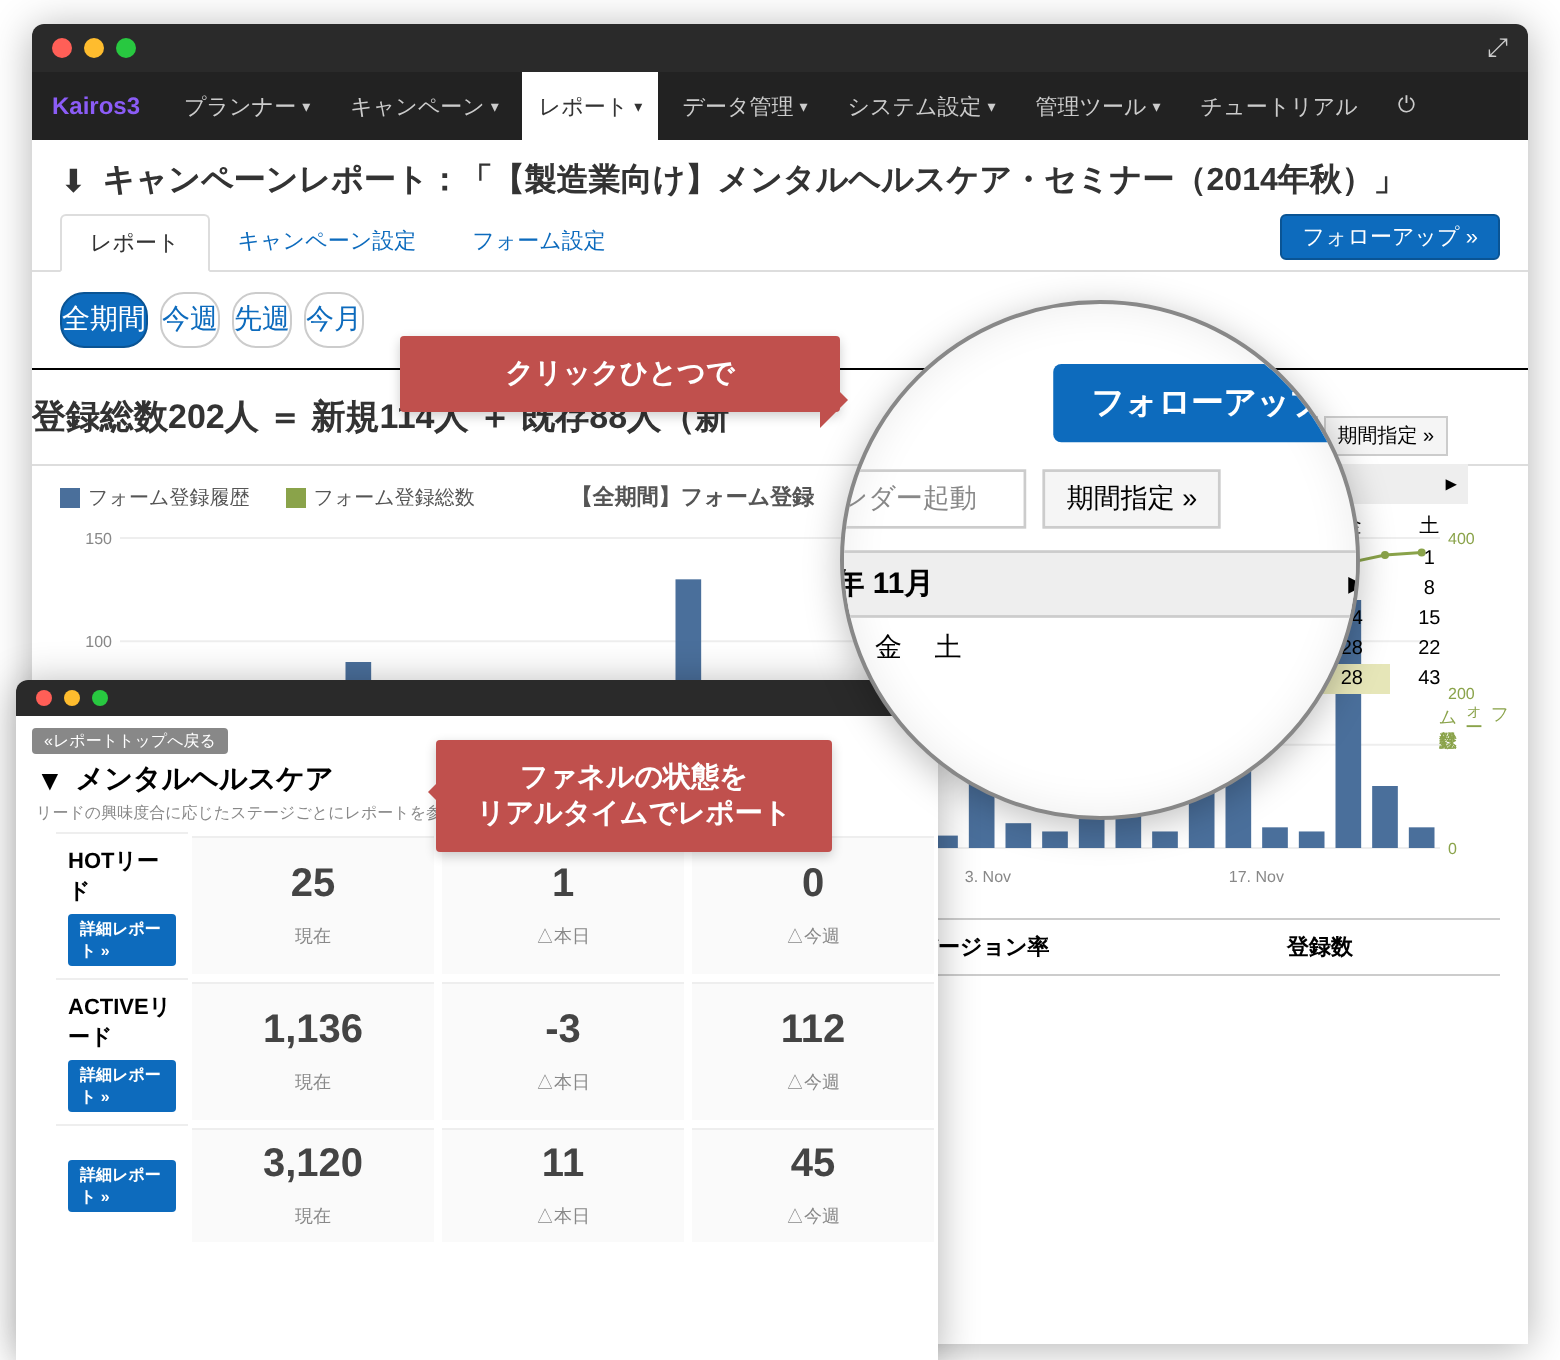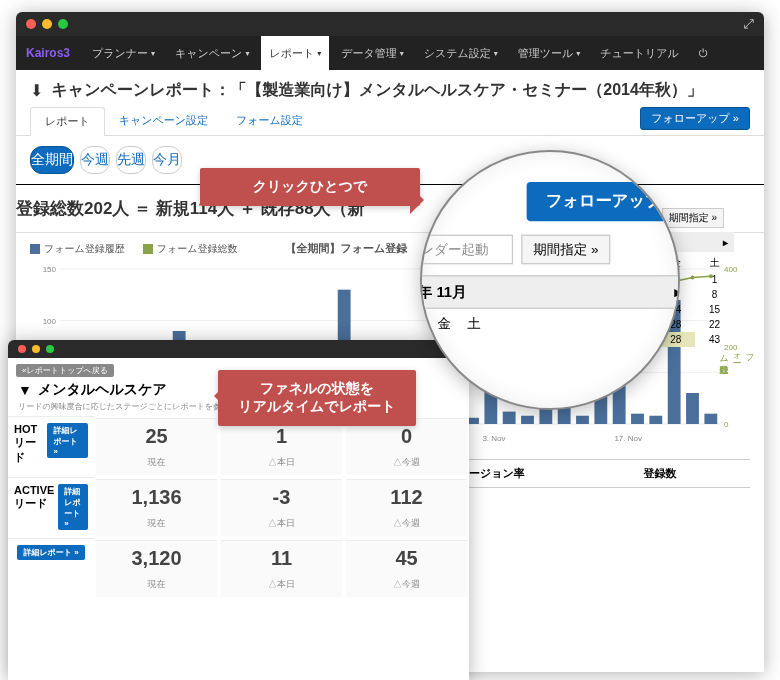--- a/index.html
+++ b/index.html
@@ -78,21 +78,21 @@
 .stage-window { top: 340px; left: 8px; width: 461px; height: 340px; z-index: 20; }
 .stage-window .titlebar { height: 18px; }
 .stage-window .dot { width: 8px; height: 8px; }
 .back-link { display: inline-block; margin: 6px 8px 2px; background: #888; color: #fff; font-size: 8px; padding: 1px 6px; border-radius: 2px; }
 .stage-head { padding: 2px 10px 4px; }
 .stage-title { font-size: 14px; font-weight: 600; display: flex; align-items: center; gap: 6px; }
 .stage-sub { font-size: 8px; color: #888; margin-top: 2px; }
 
 .stage-grid { display: grid; grid-template-columns: 86px 1fr 1fr 1fr; }
 .stage-grid > div { border-top: 1px solid #eee; padding: 6px 6px; }
-.stage-label { font-size: 11px; font-weight: 600; display: flex; justify-content: center; gap: 4px; }
+.stage-label { font-size: 11px; font-weight: 600; display: flex; flex-direction: column; justify-content: center; gap: 4px; margin-left: 20px; }
 .detail-btn { background: #0d6bbd; color: #fff; font-size: 8px; padding: 2px 6px; border-radius: 2px; align-self: flex-start; }
 .cell { display: flex; flex-direction: column; align-items: center; justify-content: center; gap: 8px; background: #fafafa; margin: 2px; }
 .cell .num { font-size: 20px; font-weight: 700; color: #444; }
 .cell .lab { font-size: 9px; color: #888; }
 
 
 .callout { position: absolute; background: #c0504d; color: #fff; font-size: 14px; font-weight: 600; text-align: center; padding: 10px 18px; z-index: 40; border-radius: 2px; box-shadow: 0 2px 6px rgba(0,0,0,.2); }
 .callout.c1 { top: 168px; left: 200px; width: 220px; }
 .callout.c1::after { content: ""; position: absolute; top: 18px; right: -18px; border: 14px solid transparent; border-left-color: #c0504d; }
 .callout.c2 { top: 370px; left: 182px; width: 198px; margin-left: 36px; }

